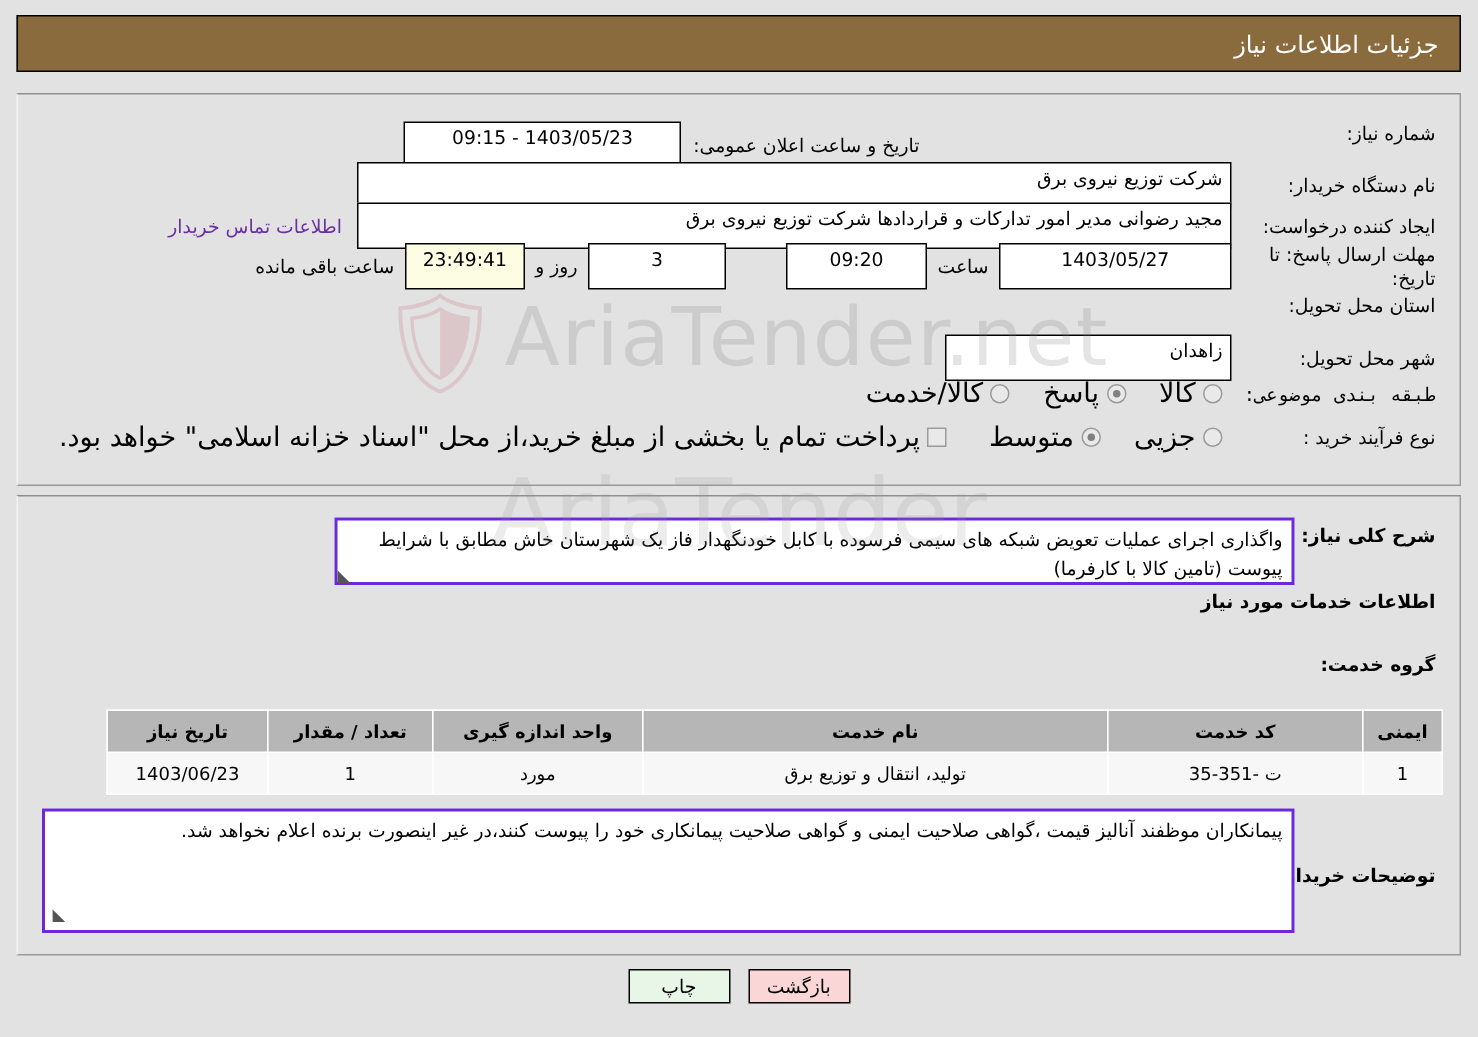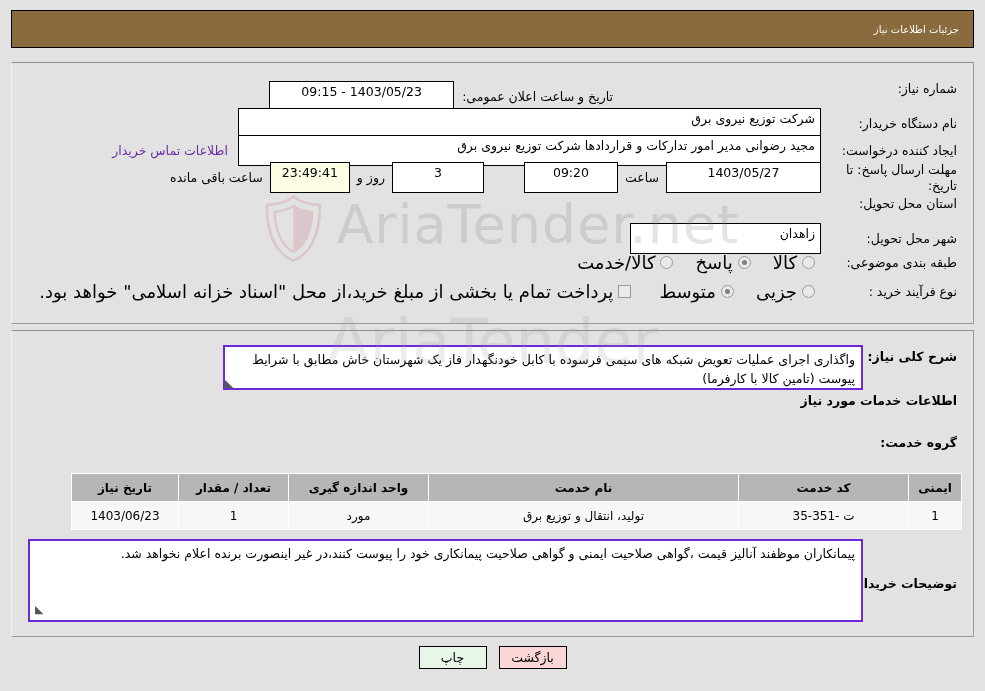--- a/index.html
+++ b/index.html
@@ -27,21 +27,21 @@
     background: #8a6b3d;
     border: 1px solid #000;
     box-sizing: border-box;
     display: flex;
     align-items: center;
     justify-content: flex-start;
     padding-right: 14px;
   }
   .header-title {
     color: #ffffff;
-    font-size: 10px;
+    font-size: 16px;
     letter-spacing: 0.2px;
   }
 
   
   .panel {
     position: absolute;
     background: #e2e2e2;
     border: 1px solid #9a9a9a;
     border-top-color: #8f8f8f;
     border-left-color: #f2f2f2;
@@ -279,21 +279,21 @@
   <div class="row" style="top:133px; right:16px;">
     <span class="lbl" style="width:130px;">استان محل تحویل:</span>
   </div>
 
   <div class="row" style="top:160px; right:16px;">
     <span class="lbl" style="width:130px;">شهر محل تحویل:</span>
     <span class="box right" style="width:191px; margin-right:6px;">زاهدان</span>
   </div>
 
   <div class="row" style="top:189px; right:16px;">
-    <span class="lbl" style="width:130px;">طبقه بندی موضوعی:</span>
+    <span class="lbl" style="width:130px;font-family:Liberation Mono, monospace;">طبقه بندی موضوعی:</span>
     <span class="radio-item" style="margin-right:12px;">
       <span class="radio"></span>
       <span>کالا</span>
     </span>
     <span class="radio-item">
       <span class="radio on"></span>
       <span>پاسخ</span>
     </span>
     <span class="radio-item">
       <span class="radio"></span>

